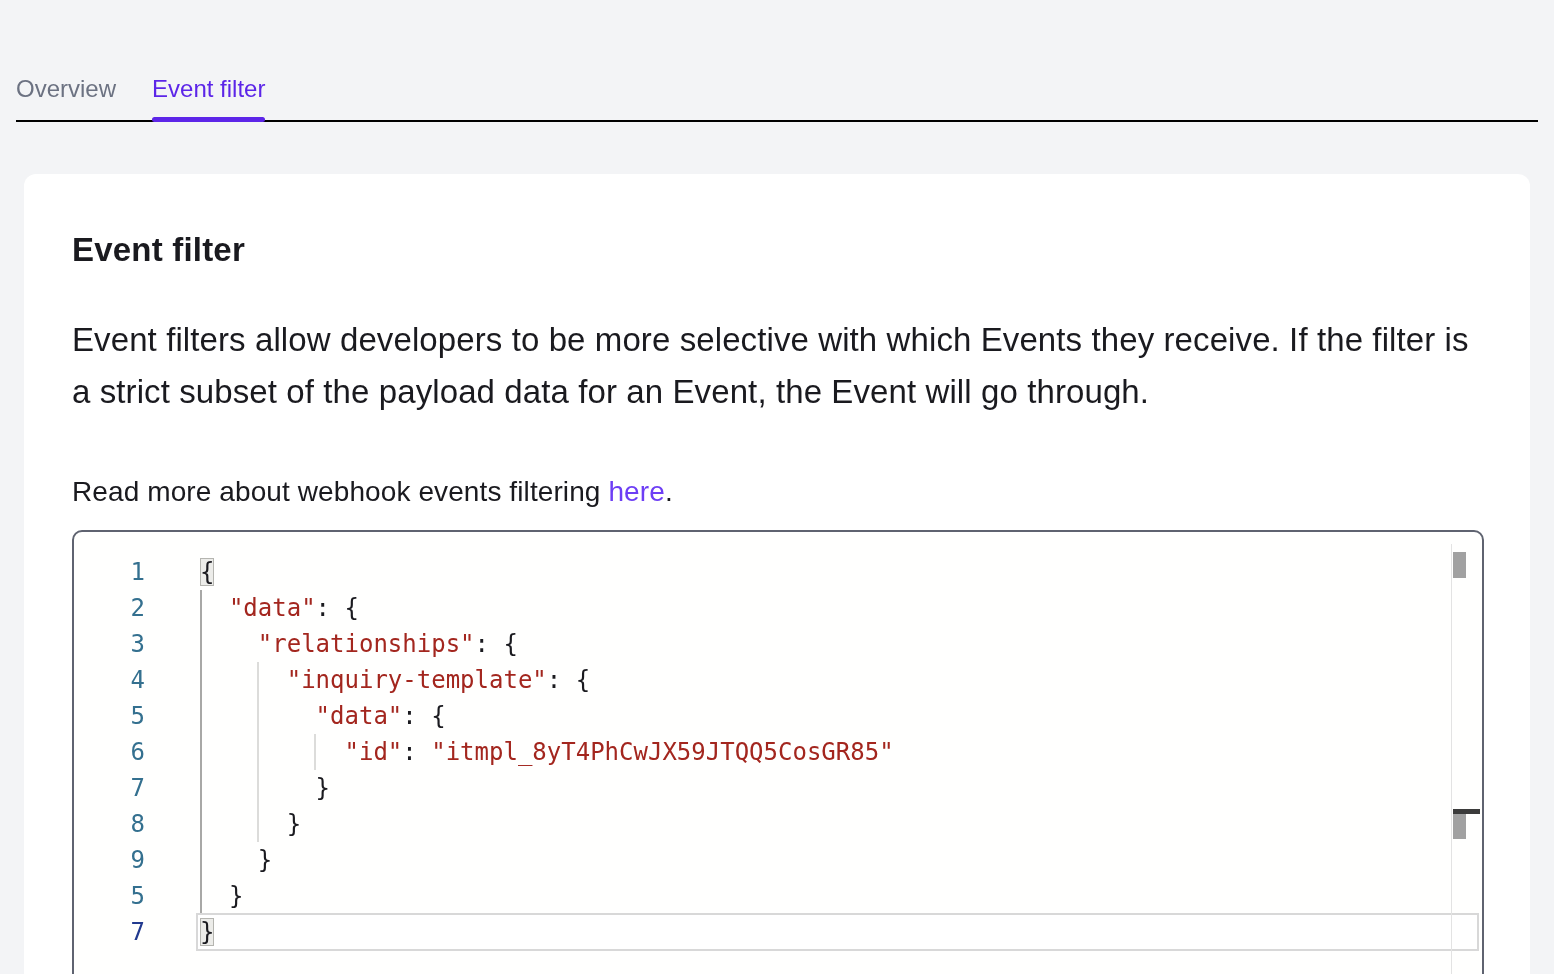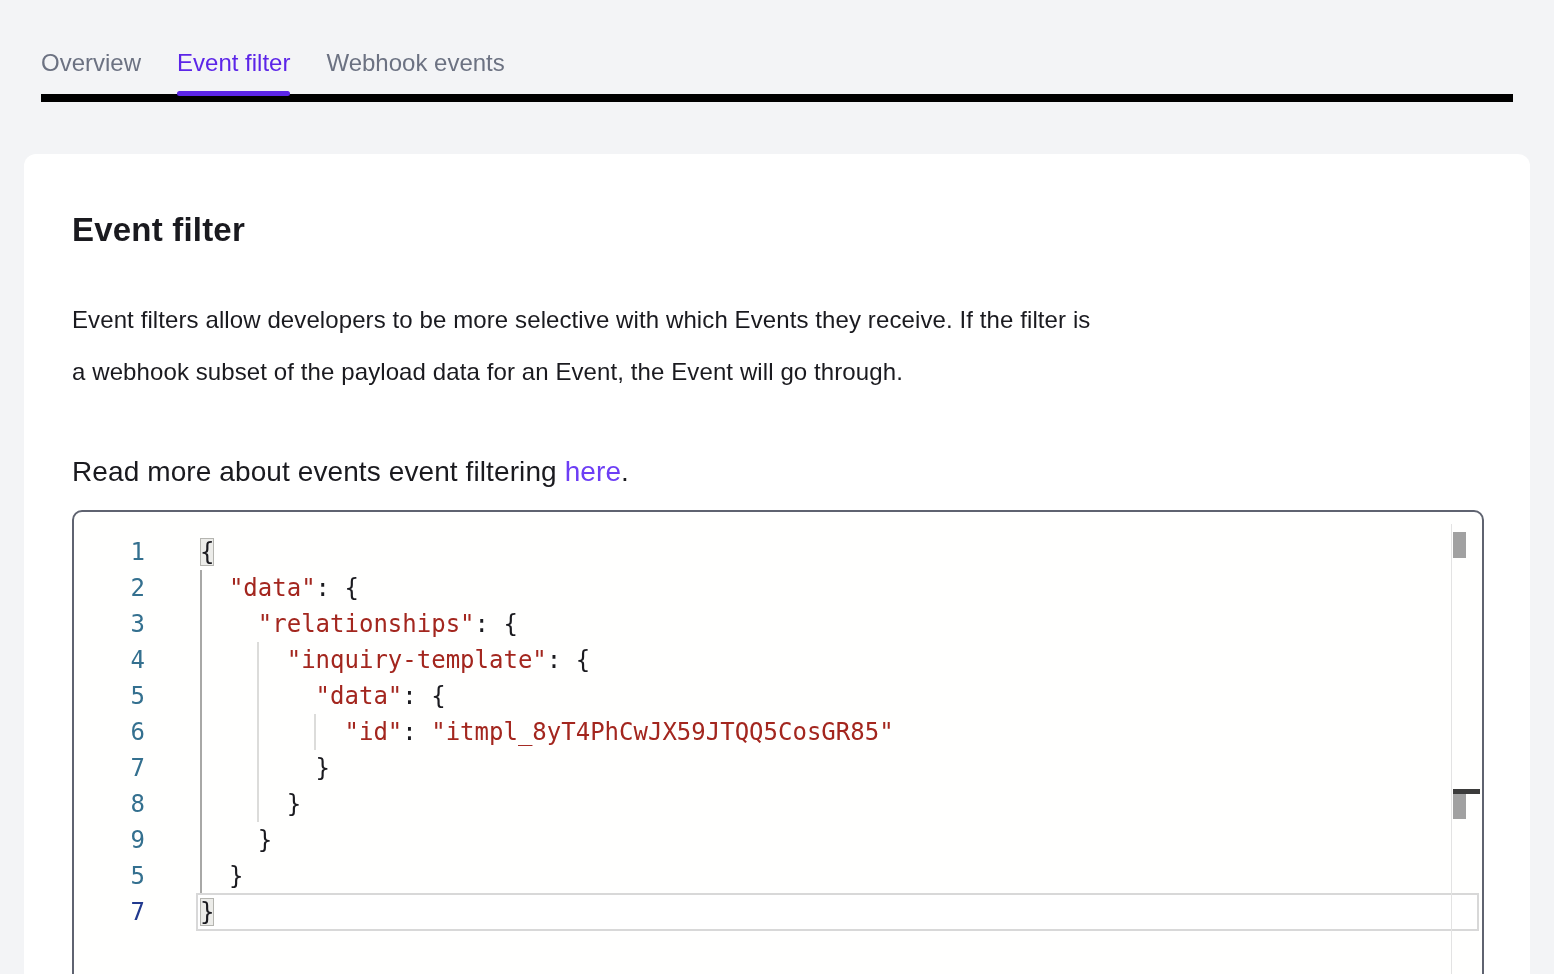--- a/index.html
+++ b/index.html
@@ -7,39 +7,39 @@
     --accent:#5c25e8; --link:#6d3ef5; --code-red:#a3261e; --ln:#34708f;
     --ln-active:#223a8f; --ed-border:#5f6370;
   }
   *{box-sizing:border-box;}
   html,body{margin:0;padding:0;}
   body{
     width:1554px;height:974px;overflow:hidden;background:var(--bg);
     font-family:"Liberation Sans",sans-serif;color:var(--text);
   }
   
-  .tabbar{margin:0 41px;padding-top:48px;border-bottom:8px solid #000000;}
+  .tabbar{margin:0 16px;padding-top:74px;border-bottom:2px solid #000000;}
   .tabs{display:flex;gap:36px;}
   .tab{
     position:relative;font-size:24px;line-height:30px;padding-bottom:16px;
     color:var(--tab-inactive);cursor:pointer;white-space:nowrap;
   }
   .tab.active{color:var(--accent);}
   .tab.active::after{
     content:"";position:absolute;left:0;right:0;bottom:-2px;height:5px;
     border-radius:3px;background:var(--accent);
   }
   
   .card{
     margin:52px 24px 0;background:var(--card);border-radius:12px;
     padding:44px 48px;height:900px;
   }
   .page-title{font-size:33px;font-weight:800;line-height:40px;margin:12px 0 0;letter-spacing:.2px;}
   .body-copy{margin-top:44px;}
-  .body-line{font-size:24px;line-height:52px;margin:0;letter-spacing:.1px;}
+  .body-line{font-size:33px;line-height:52px;margin:0;letter-spacing:.1px;}
   .read-more{font-size:28px;line-height:52px;margin:48px 0 0;letter-spacing:.1px;}
   .read-more a{color:var(--link);text-decoration:none;cursor:pointer;}
   
   .editor{
     position:relative;margin-top:12px;width:1412px;height:560px;
     border:2px solid var(--ed-border);border-radius:10px;background:#fffffe;
     overflow:hidden;font-family:"DejaVu Sans Mono",monospace;font-size:24px;
   }
   .code-lines{position:relative;padding-top:22px;z-index:2;}
   .row{display:flex;height:36px;line-height:36px;position:relative;}
@@ -72,33 +72,32 @@
 </style>
 </head>
 <body>
 
 <div class="page">
 
   <nav class="tabbar">
     <div class="tabs" id="tabs">
         <div class="tab">Overview</div>
         <div class="tab active">Event filter</div>
-        <div class="tab">Webhook events</div>
       </div>
   </nav>
 
   <main class="card">
     <h1 class="page-title">Event filter</h1>
 
     <div class="body-copy">
       <p class="body-line">Event filters allow developers to be more selective with which Events they receive. If the filter is</p>
-      <p class="body-line">a webhook subset of the payload data for an Event, the Event will go through.</p>
+      <p class="body-line">a strict subset of the payload data for an Event, the Event will go through.</p>
     </div>
 
-    <p class="read-more"><span>Read more about events event filtering </span><a href="#">here</a><span>.</span></p>
+    <p class="read-more"><span>Read more about webhook events filtering </span><a href="#">here</a><span>.</span></p>
 
     <div class="editor">
       <div class="guide g0"></div>
       <div class="guide g1"></div>
       <div class="guide g2"></div>
 
       <div class="code-lines" id="code-lines">
           <div class="row">
             <span class="ln">1</span>
             <span class="code"><span class="tok-b">{</span></span>

